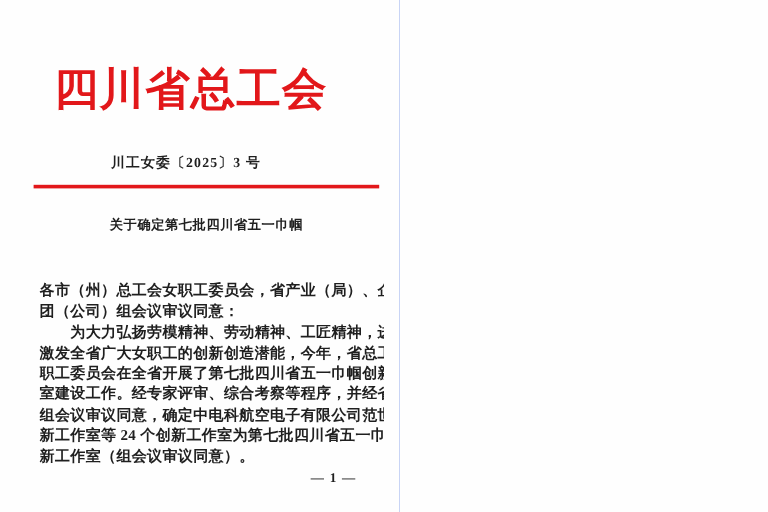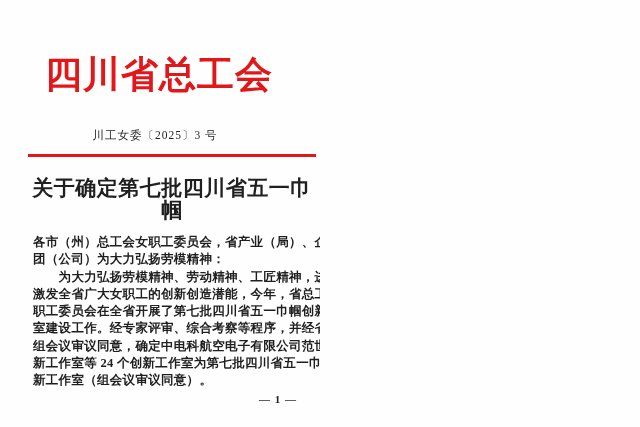--- a/index.html
+++ b/index.html
@@ -35,34 +35,34 @@
     font-weight: bold;
     letter-spacing: 1px;
     color: var(--accent-red);
     white-space: nowrap;
   }
   .doc-number {
     position: absolute;
     left: 10px; top: 128px; width: 290px;
     text-align: center;
     font-size: 11.5px;
-    font-weight: normal;
+    font-weight: bold;
     letter-spacing: 1px;
     white-space: nowrap;
   }
   .red-line {
     position: absolute;
     left: 28px; top: 154px; width: 288px; height: 3px;
     background: var(--accent-red);
   }
   .notice-title {
     position: absolute;
     left: 28px; top: 177px; width: 288px;
     text-align: center;
-    font-size: 21px;
+    font-size: 11px;
     font-weight: bold;
     line-height: 22px;
     letter-spacing: 0.5px;
   }
   .body-block {
     font-size: 12.5px;
     font-weight: bold;
     letter-spacing: 0.3px;
   }
   .left-body {
@@ -87,21 +87,21 @@
 
   <div class="page page-left">
     <div class="header-title">四川省总工会</div>
     <div class="doc-number">川工女委〔2025〕3 号</div>
     <div class="red-line"></div>
     <div class="notice-title">
       <div>关于确定第七批四川省五一巾帼</div>
     </div>
     <div class="left-body body-block">
       <div class="body-line">各市（州）总工会女职工委员会，省产业（局）、企业集</div>
-      <div class="body-line">团（公司）为大力弘扬劳模精神：</div>
+      <div class="body-line">团（公司）组会议审议同意：</div>
       <div class="body-line">　　为大力弘扬劳模精神、劳动精神、工匠精神，进一步</div>
       <div class="body-line">激发全省广大女职工的创新创造潜能，今年，省总工会女</div>
       <div class="body-line">职工委员会在全省开展了第七批四川省五一巾帼创新工作</div>
       <div class="body-line">室建设工作。经专家评审、综合考察等程序，并经省总党</div>
       <div class="body-line">组会议审议同意，确定中电科航空电子有限公司范世雄创</div>
       <div class="body-line">新工作室等 24 个创新工作室为第七批四川省五一巾帼创</div>
       <div class="body-line">新工作室（组会议审议同意）。</div>
     </div>
     <div class="page-number">— 1 —</div>
   </div>

